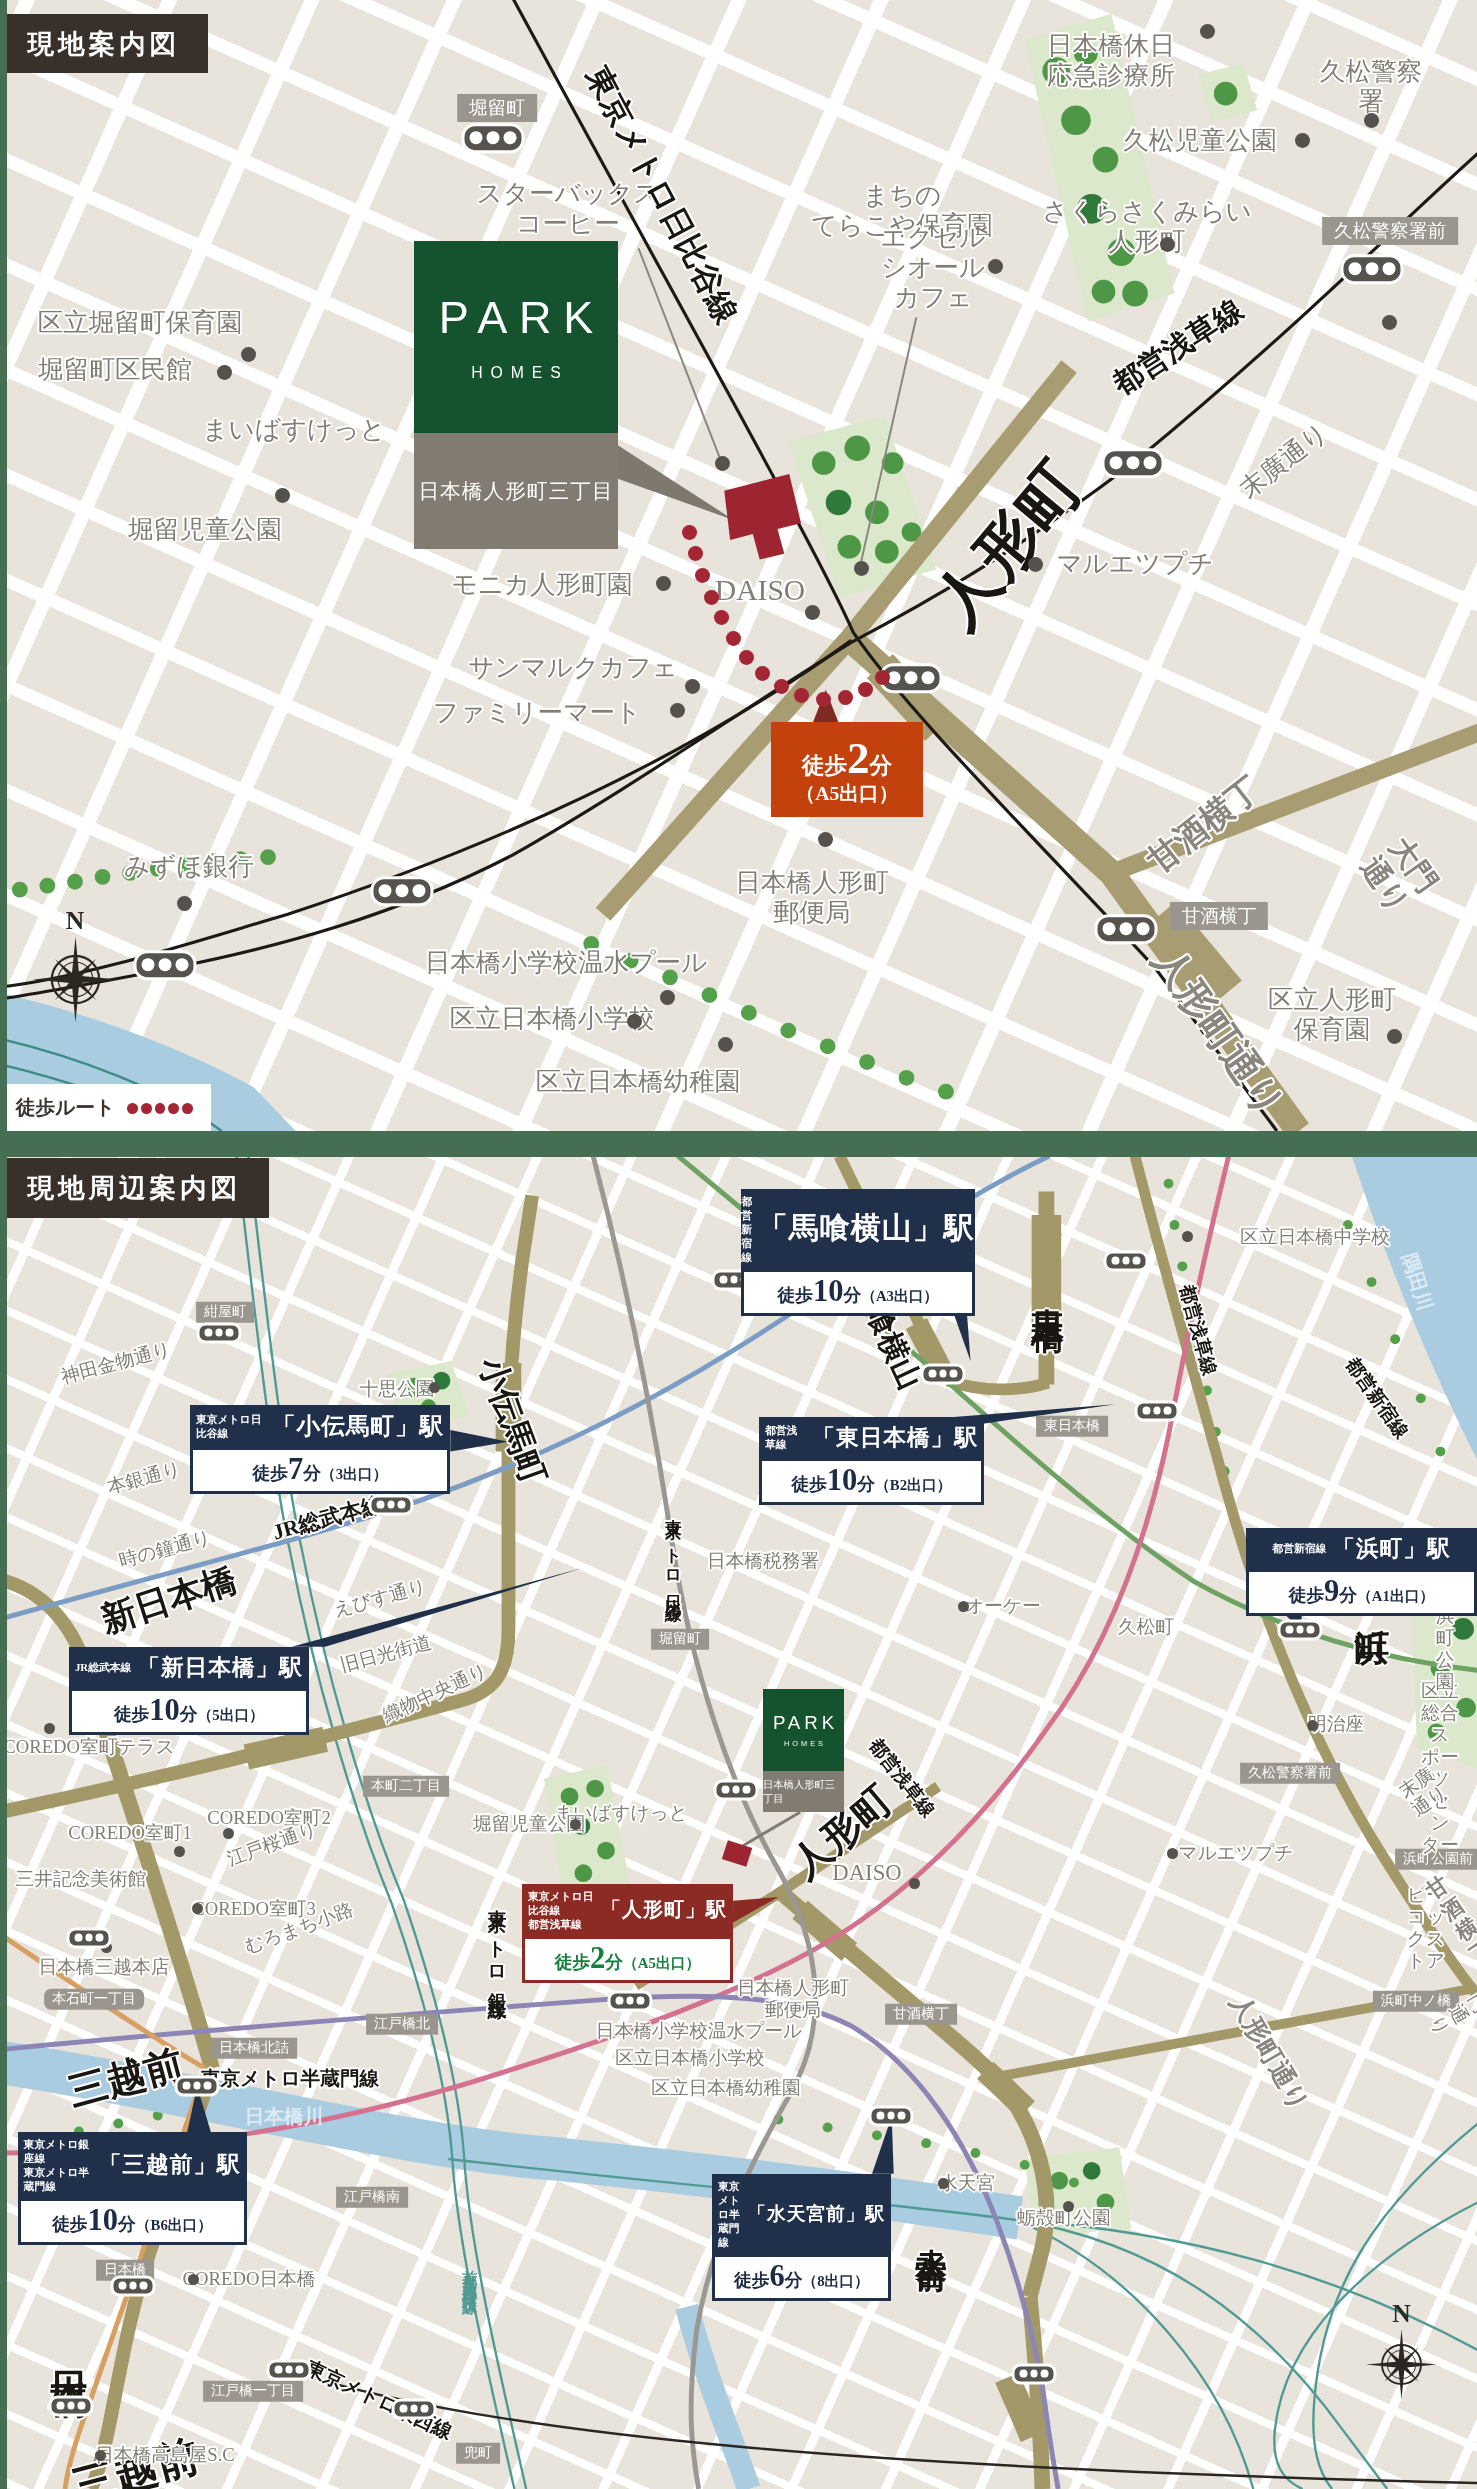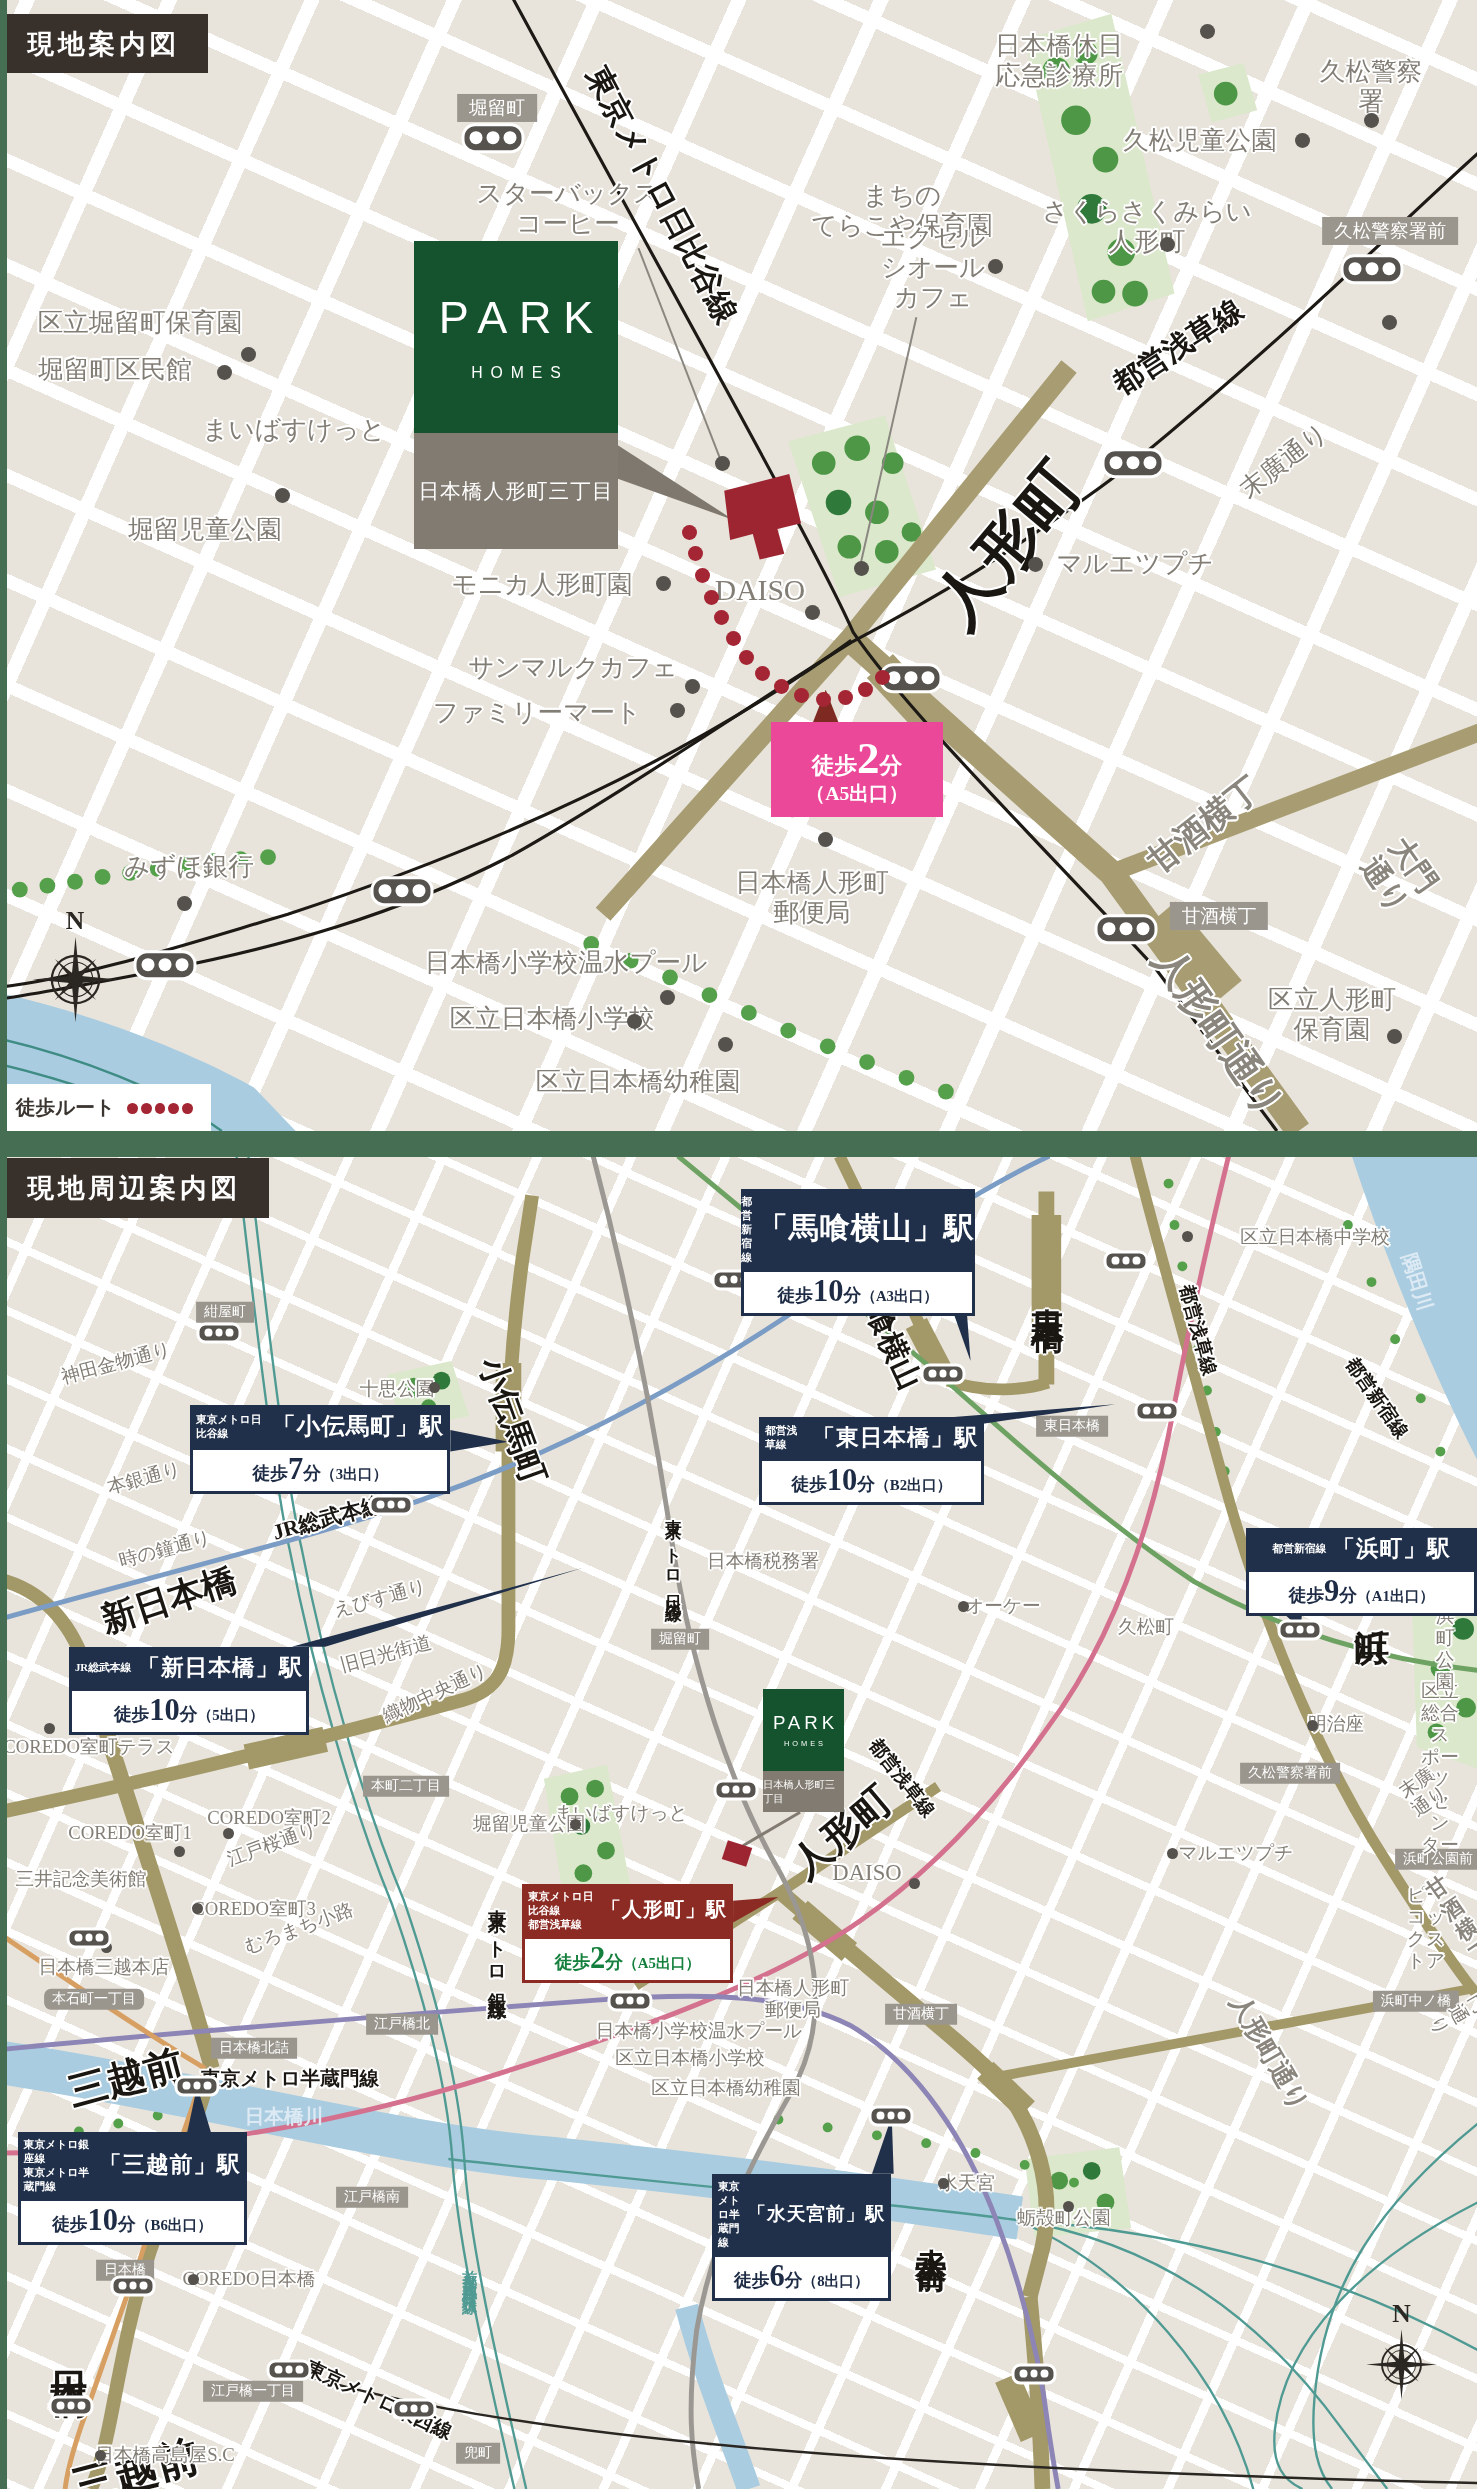--- a/index.html
+++ b/index.html
@@ -42,21 +42,21 @@
         font-family:"Liberation Sans","DejaVu Sans",sans-serif;}
   .logo-top{background:#14532d;color:#fff;flex:1;display:flex;flex-direction:column;align-items:center;justify-content:center;gap:19.7px;}
   .brand1{font-size:45px;letter-spacing:11.8px;margin-left:11.8px;}
   .brand2{font-size:15.8px;letter-spacing:7.9px;margin-left:7.9px;}
   .logo-band{background:#827b71;color:#fff;height:116px;display:flex;align-items:center;justify-content:center;font-size:20.7px;letter-spacing:1px;}
   .logo.mini{left:763px;top:533px;width:81px;height:123px;}
   .logo.mini .logo-top{gap:5.9px;}
   .logo.mini .brand1{font-size:18.7px;letter-spacing:3.9px;margin-left:3.9px;}
   .logo.mini .brand2{font-size:7.4px;letter-spacing:3px;margin-left:3px;}
   .logo.mini .logo-band{height:41px;font-size:10.3px;letter-spacing:0;}
-  .sitebox{position:absolute;left:771px;top:722px;width:172px;height:95px;background:#ec4899;color:#fff;
+  .sitebox{position:absolute;left:771px;top:722px;width:152px;height:95px;background:#c2410c;color:#fff;
            z-index:4;display:flex;flex-direction:column;align-items:center;justify-content:center;line-height:1.1;}
   .sb1{font-size:22.7px;font-weight:bold;}
   .sb1 b{font-size:45px;}
   .sb2{font-size:19.7px;font-weight:bold;}
   .legend{position:absolute;left:0;top:1084px;width:195px;height:47px;background:#fff;z-index:5;
           display:flex;align-items:center;padding:0 0 0 15.8px;gap:11.8px;font-size:19.7px;font-weight:bold;color:#3a3531;}
   .ldot{width:10.8px;height:10.8px;border-radius:50%;background:#a42533;display:inline-block;margin-right:3px;}
   .compass{position:absolute;z-index:4;display:flex;flex-direction:column;align-items:center;}
   .cn{font-size:25.6px;font-weight:bold;color:#2b2722;line-height:1;}
   .callout{position:absolute;z-index:4;font-family:"Liberation Serif","DejaVu Serif",serif;}
@@ -155,21 +155,21 @@
         <path d="M930,322 L874,570"></path>
       </g>
 
       <polygon points="627,452 627,486 745,528" fill="#7f786e"></polygon>
       <path d="M735,498 L801,481 L813,531 L789,537 L796,562 L771,568 L764,542 L741,548 Z" fill="#9c2531"></path>
 
       <polygon points="824,736 852,736 838,700" fill="#7e2a22"></polygon>
     </svg>
 
     <div class="labels" id="m1labels">
-        <div class="lbl k-poi" style="left: 1059px; top: 61px; transform: translate(-50%, -50%);">日本橋休日
+        <div class="lbl k-poi" style="left: 1111px; top: 61px; transform: translate(-50%, -50%);">日本橋休日
 応急診療所</div>
         <div class="lbl k-poi" style="left: 1371px; top: 87px; transform: translate(-50%, -50%);">久松警察署</div>
         <div class="lbl k-poi" style="left: 1200px; top: 141px; transform: translate(-50%, -50%);">久松児童公園</div>
         <div class="lbl k-poi" style="left: 902px; top: 211px; transform: translate(-50%, -50%);">まちの
 てらこや保育園</div>
         <div class="lbl k-poi" style="left: 1147px; top: 227px; transform: translate(-50%, -50%);">さくらさくみらい
 人形町</div>
         <div class="lbl k-gray" style="left: 1390px; top: 231px; transform: translate(-50%, -50%);">久松警察署前</div>
         <div class="lbl k-poi" style="left: 1284px; top: 461px; transform: translate(-50%, -50%) rotate(-38deg);">末廣通り</div>
         <div class="lbl k-poi" style="left: 568px; top: 209px; transform: translate(-50%, -50%);">スターバックス

